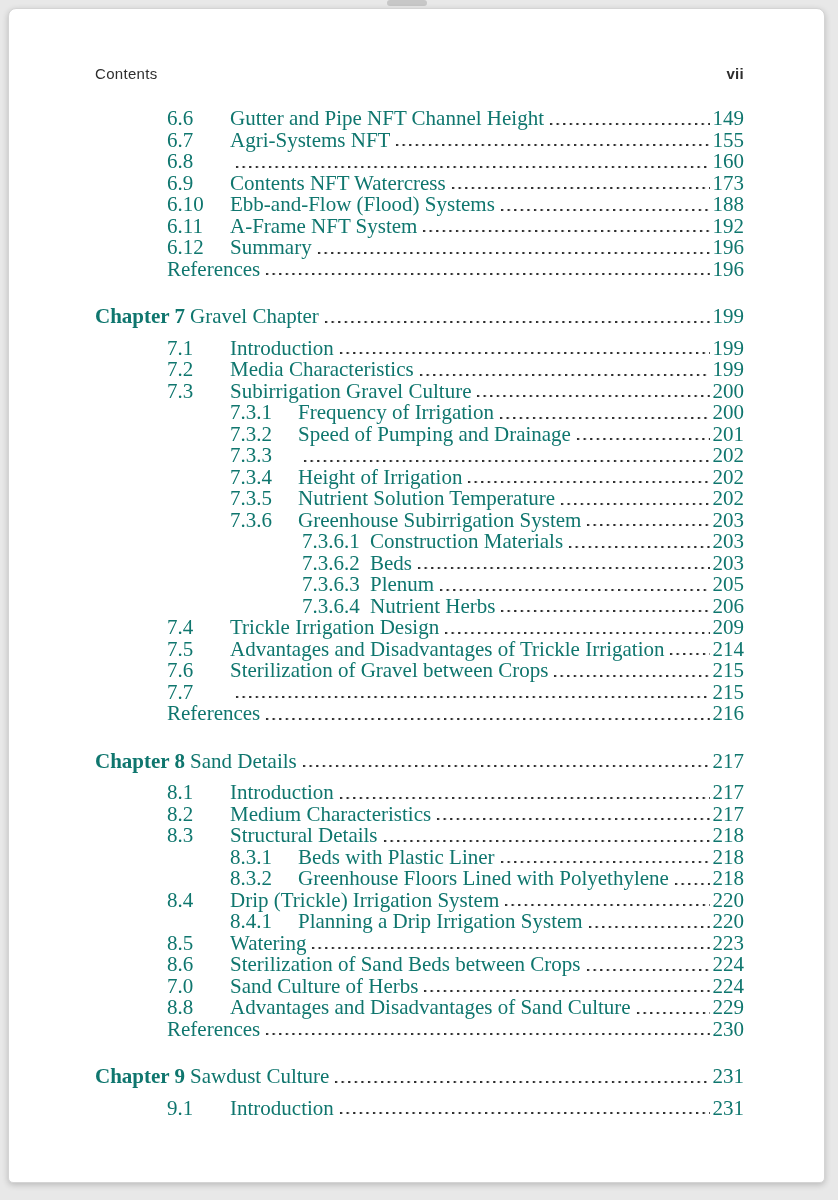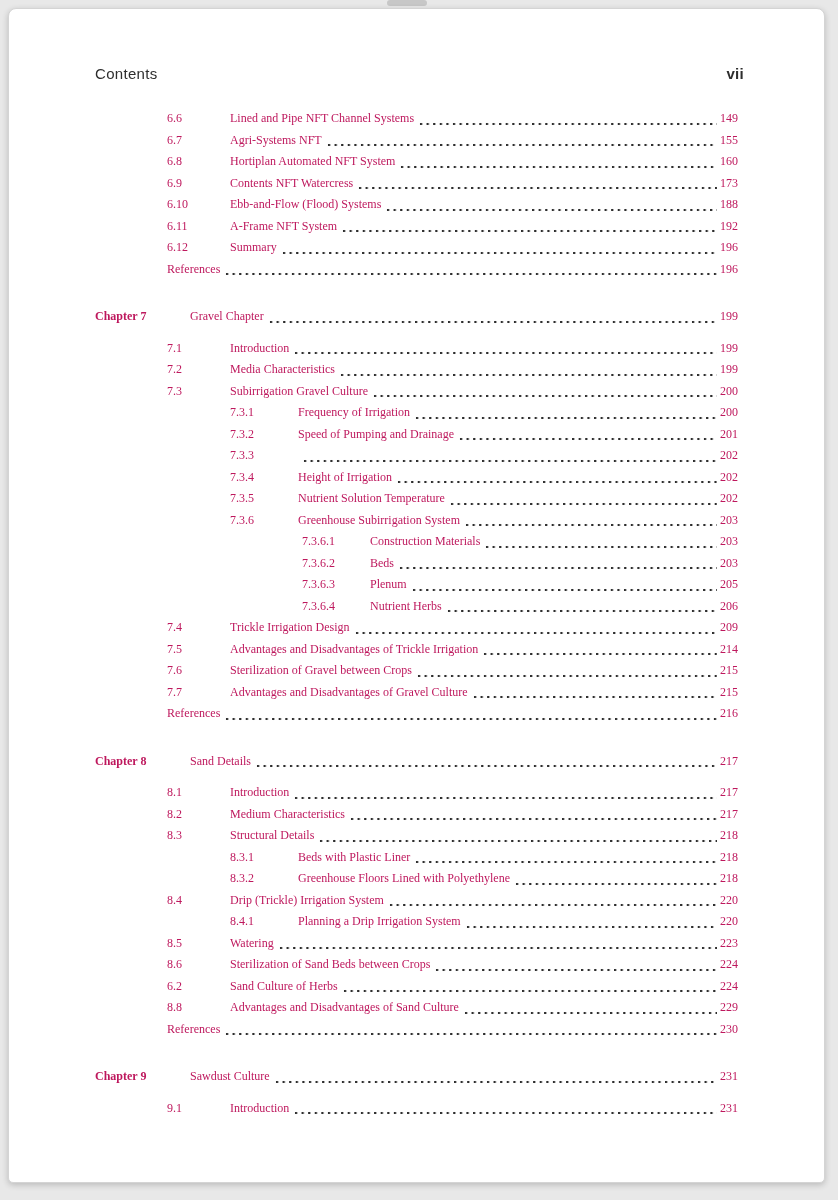--- a/index.html
+++ b/index.html
@@ -26,21 +26,21 @@
     padding: 55px 80px 0 86px;
   }
   .running-head {
     display: flex; justify-content: space-between; align-items: flex-end;
     font-family: "Liberation Sans", sans-serif;
     font-size: 15px; line-height: 20px;
     color: #2e2e2e; letter-spacing: 0.3px;
     margin-bottom: 24px;
   }
   .running-head .folio { font-weight: 700; }
-  #toc { color: #be185d; font-size: 12px; }
+  #toc { color: #0f766e; font-size: 21px; }
   .row { display: flex; align-items: baseline; line-height: 21.5px; white-space: nowrap; }
   .chapter-block { margin-top: 26px; }
   .chapter-block:first-child { margin-top: 0; }
   .chapter-row + .entries { margin-top: 10px; }
   .chapter-label { width: 95px; flex: 0 0 95px; font-weight: 700; }
   .lvl1 { padding-left: 72px; }
   .lvl2 { padding-left: 135px; }
   .lvl3 { padding-left: 207px; }
   .ref  { padding-left: 72px; }
   .num1 { width: 63px; flex: 0 0 63px; }
@@ -65,33 +65,32 @@
 <div class="page">
   <div class="running-head">
     <span>Contents</span>
     <span class="folio">vii</span>
   </div>
   <div id="toc">
       <div class="chapter-block">
         <div class="entries">
           <div class="row lvl1">
             <span class="num num1">6.6</span>
-            <span class="title">Lined and Pipe NFT Channel Systems</span>
+            <span class="title">Gutter and Pipe NFT Channel Height</span>
             <span class="leader"></span>
             <span class="pg">149</span>
           </div>
           <div class="row lvl1">
             <span class="num num1">6.7</span>
             <span class="title">Agri-Systems NFT</span>
             <span class="leader"></span>
             <span class="pg">155</span>
           </div>
           <div class="row lvl1">
             <span class="num num1">6.8</span>
-            <span class="title">Hortiplan Automated NFT System</span>
             <span class="leader"></span>
             <span class="pg">160</span>
           </div>
           <div class="row lvl1">
             <span class="num num1">6.9</span>
             <span class="title">Contents NFT Watercress</span>
             <span class="leader"></span>
             <span class="pg">173</span>
           </div>
           <div class="row lvl1">
@@ -217,21 +216,20 @@
             <span class="pg">214</span>
           </div>
           <div class="row lvl1">
             <span class="num num1">7.6</span>
             <span class="title">Sterilization of Gravel between Crops</span>
             <span class="leader"></span>
             <span class="pg">215</span>
           </div>
           <div class="row lvl1">
             <span class="num num1">7.7</span>
-            <span class="title">Advantages and Disadvantages of Gravel Culture</span>
             <span class="leader"></span>
             <span class="pg">215</span>
           </div>
           <div class="row ref">
             <span class="title">References</span>
             <span class="leader"></span>
             <span class="pg">216</span>
           </div>
         </div>
       </div>
@@ -291,21 +289,21 @@
             <span class="leader"></span>
             <span class="pg">223</span>
           </div>
           <div class="row lvl1">
             <span class="num num1">8.6</span>
             <span class="title">Sterilization of Sand Beds between Crops</span>
             <span class="leader"></span>
             <span class="pg">224</span>
           </div>
           <div class="row lvl1">
-            <span class="num num1">6.2</span>
+            <span class="num num1">7.0</span>
             <span class="title">Sand Culture of Herbs</span>
             <span class="leader"></span>
             <span class="pg">224</span>
           </div>
           <div class="row lvl1">
             <span class="num num1">8.8</span>
             <span class="title">Advantages and Disadvantages of Sand Culture</span>
             <span class="leader"></span>
             <span class="pg">229</span>
           </div>

